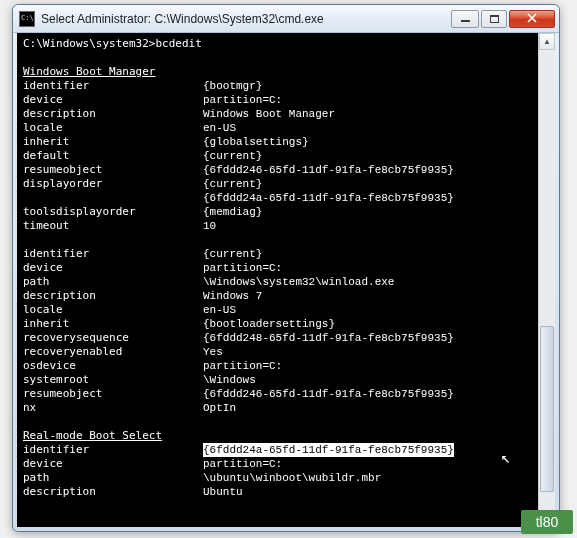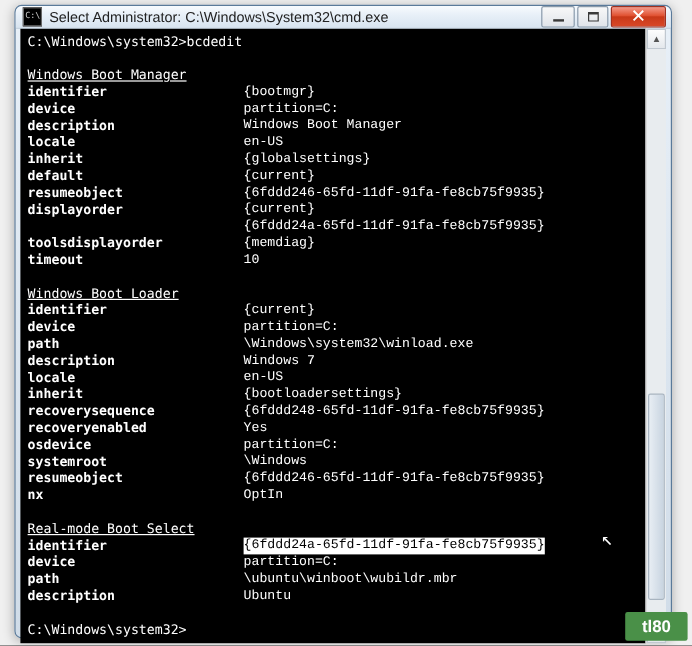--- a/index.html
+++ b/index.html
@@ -143,40 +143,40 @@
     right: 1px;
     top: 60%;
     height: 36%;
     background: linear-gradient(to right, #e8eef4, #c8d4e0);
     border: 1px solid #a8b4c0;
     border-radius: 2px;
   }
   
   .section-title { text-decoration: underline; }
   .row { display: flex; }
-  .key { display: inline-block; width: 180px; font-weight: bold; }
+  .key { display: inline-block; width: 180px; }
   .val { display: inline-block; font-family: Liberation Mono, monospace; }
   .selected { background: #fff; color: #000; }
   .cursor-arrow {
     position: absolute;
     color: #fff;
     font-size: 16px;
     pointer-events: none;
   }
   
   .watermark {
     position: absolute;
     bottom: 4px;
     right: 4px;
     width: 52px;
     height: 24px;
     background: #4a9048;
     color: #fff;
     font-family: Arial, sans-serif;
-    font-weight: bold;
+    font-weight: normal;
     font-size: 14px;
     display: flex;
     align-items: center;
     justify-content: center;
     border-radius: 2px;
   }
 </style>
 </head>
 <body>
 
@@ -200,25 +200,23 @@
         </span>
       </div>
     </div>
   </div>
 
   <div class="client-area">
     <div class="console"><span>C:\Windows\system32&gt;bcdedit</span>
 
 <span class="section-title">Windows Boot Manager</span>
 <div id="sec-bootmgr"><div class="row"><span class="key">identifier</span><span class="val">{bootmgr}</span></div><div class="row"><span class="key">device</span><span class="val">partition=C:</span></div><div class="row"><span class="key">description</span><span class="val">Windows Boot Manager</span></div><div class="row"><span class="key">locale</span><span class="val">en-US</span></div><div class="row"><span class="key">inherit</span><span class="val">{globalsettings}</span></div><div class="row"><span class="key">default</span><span class="val">{current}</span></div><div class="row"><span class="key">resumeobject</span><span class="val">{6fddd246-65fd-11df-91fa-fe8cb75f9935}</span></div><div class="row"><span class="key">displayorder</span><span class="val">{current}</span></div><div class="row"><span class="key"></span><span class="val">{6fddd24a-65fd-11df-91fa-fe8cb75f9935}</span></div><div class="row"><span class="key">toolsdisplayorder</span><span class="val">{memdiag}</span></div><div class="row"><span class="key">timeout</span><span class="val">10</span></div></div>
-<span class="section-title">Windows Boot Loader</span>
 <div id="sec-loader"><div class="row"><span class="key">identifier</span><span class="val">{current}</span></div><div class="row"><span class="key">device</span><span class="val">partition=C:</span></div><div class="row"><span class="key">path</span><span class="val">\Windows\system32\winload.exe</span></div><div class="row"><span class="key">description</span><span class="val">Windows 7</span></div><div class="row"><span class="key">locale</span><span class="val">en-US</span></div><div class="row"><span class="key">inherit</span><span class="val">{bootloadersettings}</span></div><div class="row"><span class="key">recoverysequence</span><span class="val">{6fddd248-65fd-11df-91fa-fe8cb75f9935}</span></div><div class="row"><span class="key">recoveryenabled</span><span class="val">Yes</span></div><div class="row"><span class="key">osdevice</span><span class="val">partition=C:</span></div><div class="row"><span class="key">systemroot</span><span class="val">\Windows</span></div><div class="row"><span class="key">resumeobject</span><span class="val">{6fddd246-65fd-11df-91fa-fe8cb75f9935}</span></div><div class="row"><span class="key">nx</span><span class="val">OptIn</span></div></div>
 <span class="section-title">Real-mode Boot Select</span>
 <div id="sec-realmode"><div class="row"><span class="key">identifier</span><span class="val selected">{6fddd24a-65fd-11df-91fa-fe8cb75f9935}</span></div><div class="row"><span class="key">device</span><span class="val">partition=C:</span></div><div class="row"><span class="key">path</span><span class="val">\ubuntu\winboot\wubildr.mbr</span></div><div class="row"><span class="key">description</span><span class="val">Ubuntu</span></div></div>
-<span>C:\Windows\system32&gt;</span>
 <span class="cursor-arrow" style="left:484px; top:418px;">↖</span></div>
 
     <div class="scrollbar">
       <div class="sb-btn">▲</div>
       <div class="sb-track">
         <div class="sb-thumb"></div>
       </div>
       <div class="sb-btn">▼</div>
     </div>
   </div>

